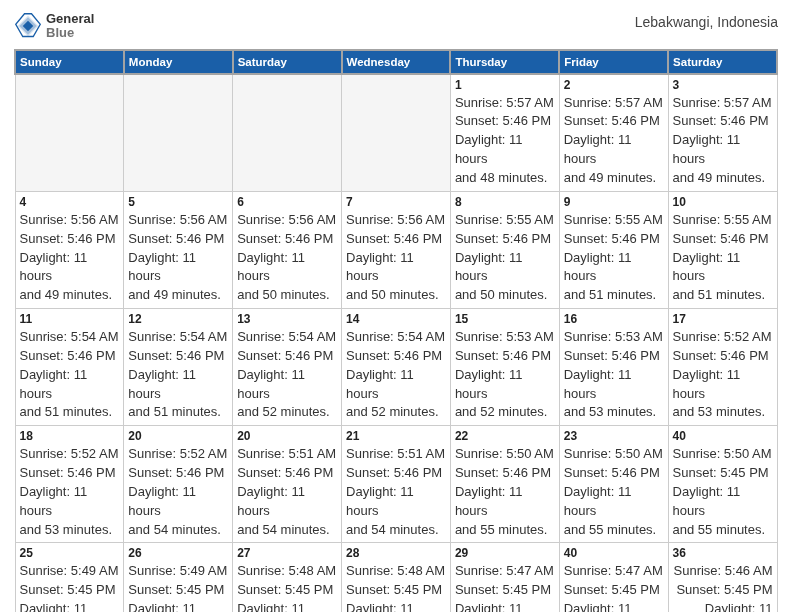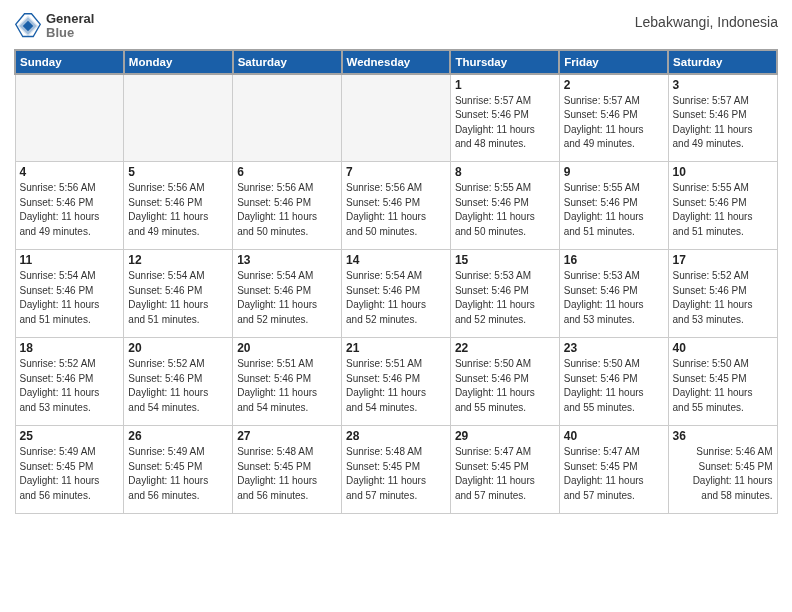--- a/index.html
+++ b/index.html
@@ -83,21 +83,21 @@
       background: #f5f5f5;
     }
     .day-number {
       font-size: 12px;
       font-weight: bold;
       color: #222;
       margin-bottom: 2px;
       display: block;
     }
     .day-info {
-      font-size: 10px;
+      font-size: 13px;
       line-height: 1.45;
       color: #333;
     }
   </style>
 </head>
 <body>
 
 <div class="page">
   <div class="header">
     <div class="logo">

